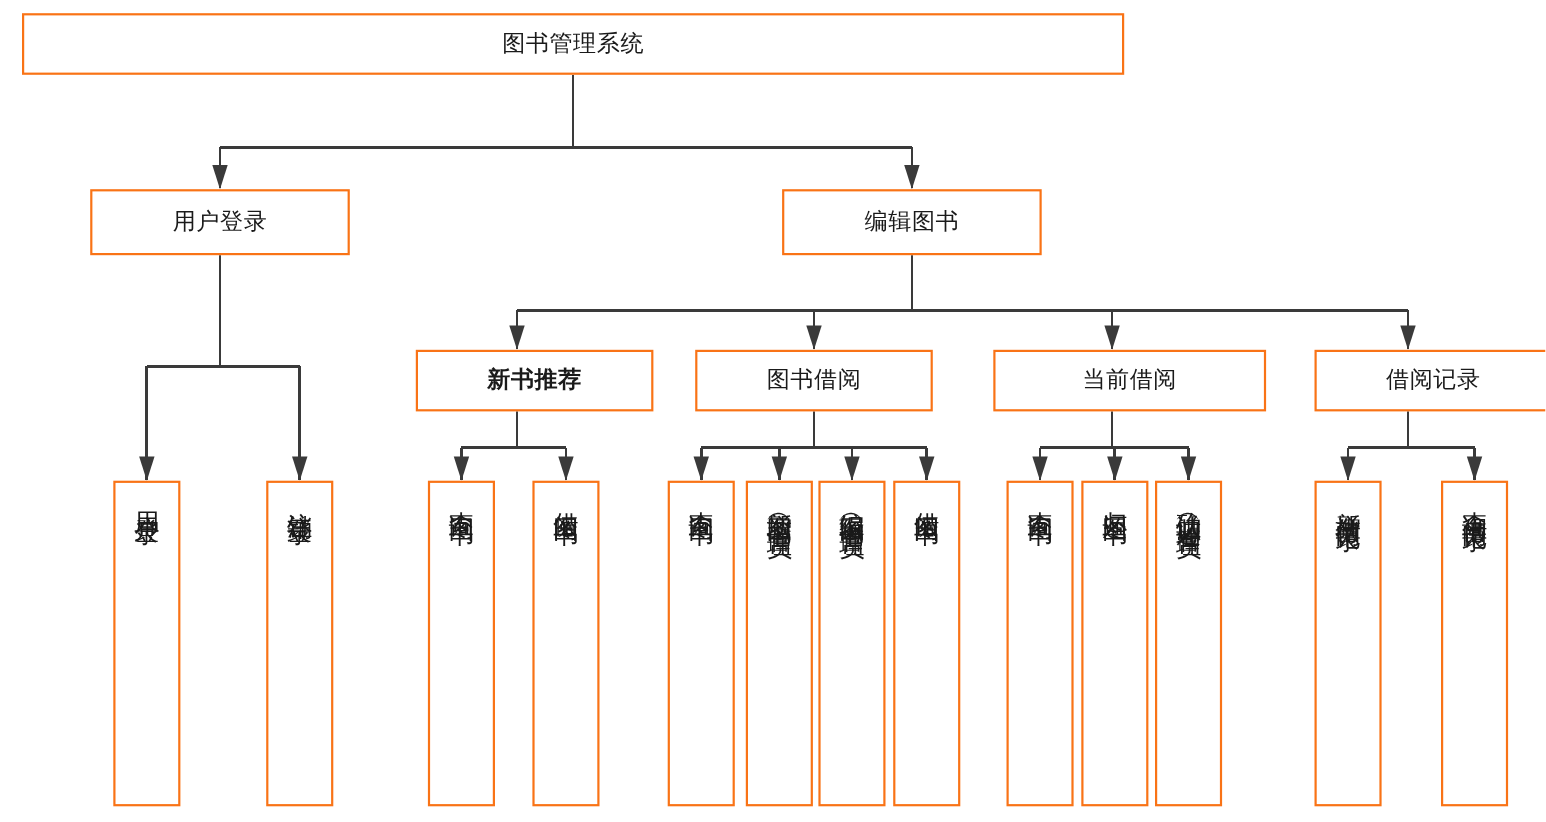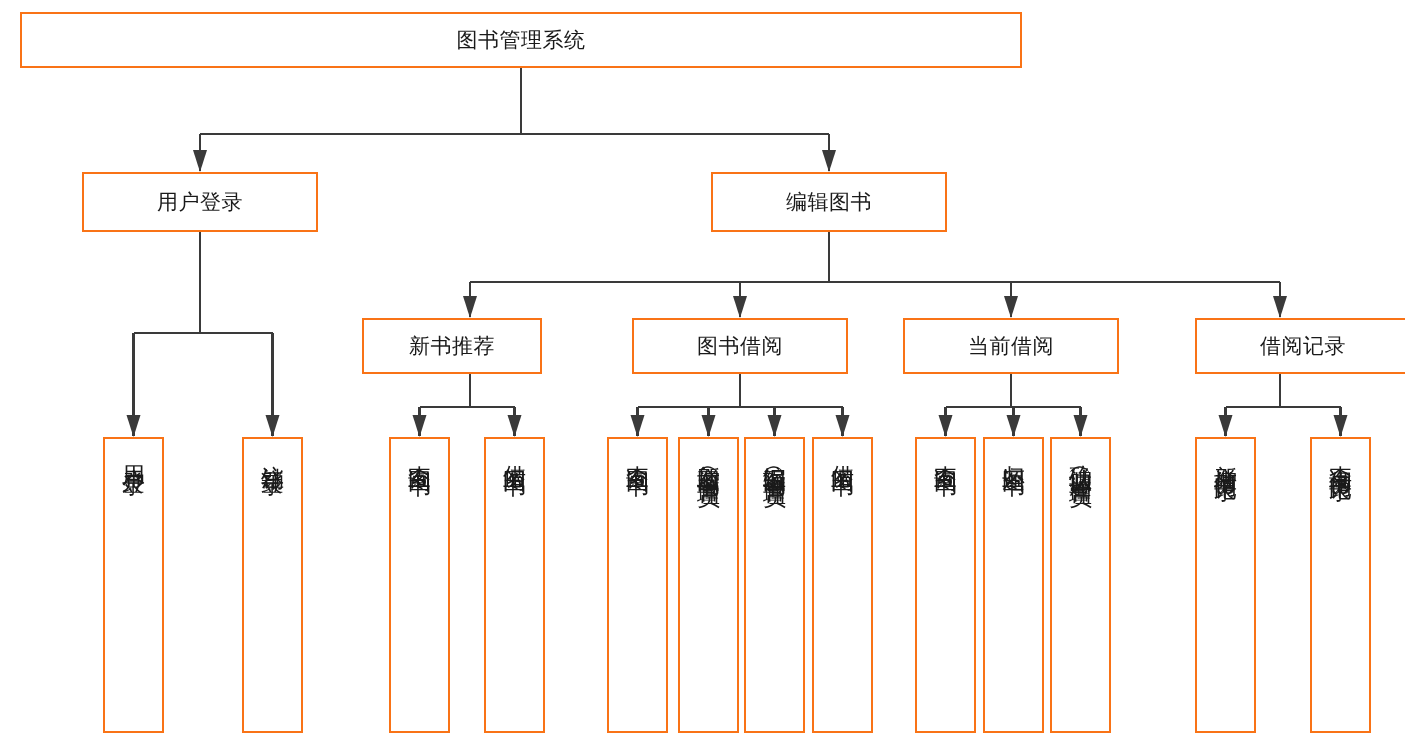--- a/index.html
+++ b/index.html
@@ -127,27 +127,27 @@
   <div id="nodes">
       <div class="node horizontal" style="left: 20px; top: 12px; width: 1002px; height: 56px;">
         <span class="node-label">图书管理系统</span>
       </div>
       <div class="node horizontal" style="left: 82px; top: 172px; width: 236px; height: 60px;">
         <span class="node-label">用户登录</span>
       </div>
       <div class="node horizontal" style="left: 711px; top: 172px; width: 236px; height: 60px;">
         <span class="node-label">编辑图书</span>
       </div>
-      <div class="node horizontal" style="left: 362px; top: 318px; width: 180px; height: 56px;">
+      <div class="node horizontal" style="left: 378px; top: 318px; width: 216px; height: 56px; font-weight: bold;">
         <span class="node-label">新书推荐</span>
       </div>
       <div class="node horizontal" style="left: 632px; top: 318px; width: 216px; height: 56px;">
         <span class="node-label">图书借阅</span>
       </div>
-      <div class="node horizontal" style="left: 903px; top: 318px; width: 216px; height: 56px;">
+      <div class="node horizontal" style="left: 903px; top: 318px; width: 248px; height: 56px;">
         <span class="node-label">当前借阅</span>
       </div>
       <div class="node horizontal" style="left: 1172px; top: 318px; width: 216px; height: 56px; margin-left: 23px;">
         <span class="node-label">借阅记录</span>
       </div>
       <div class="node vertical" style="left: 103px; top: 437px; width: 61px; height: 296px;">
         <span class="node-label">用户登录</span>
       </div>
       <div class="node vertical" style="left: 242px; top: 437px; width: 61px; height: 296px;">
         <span class="node-label">注销登录</span>

